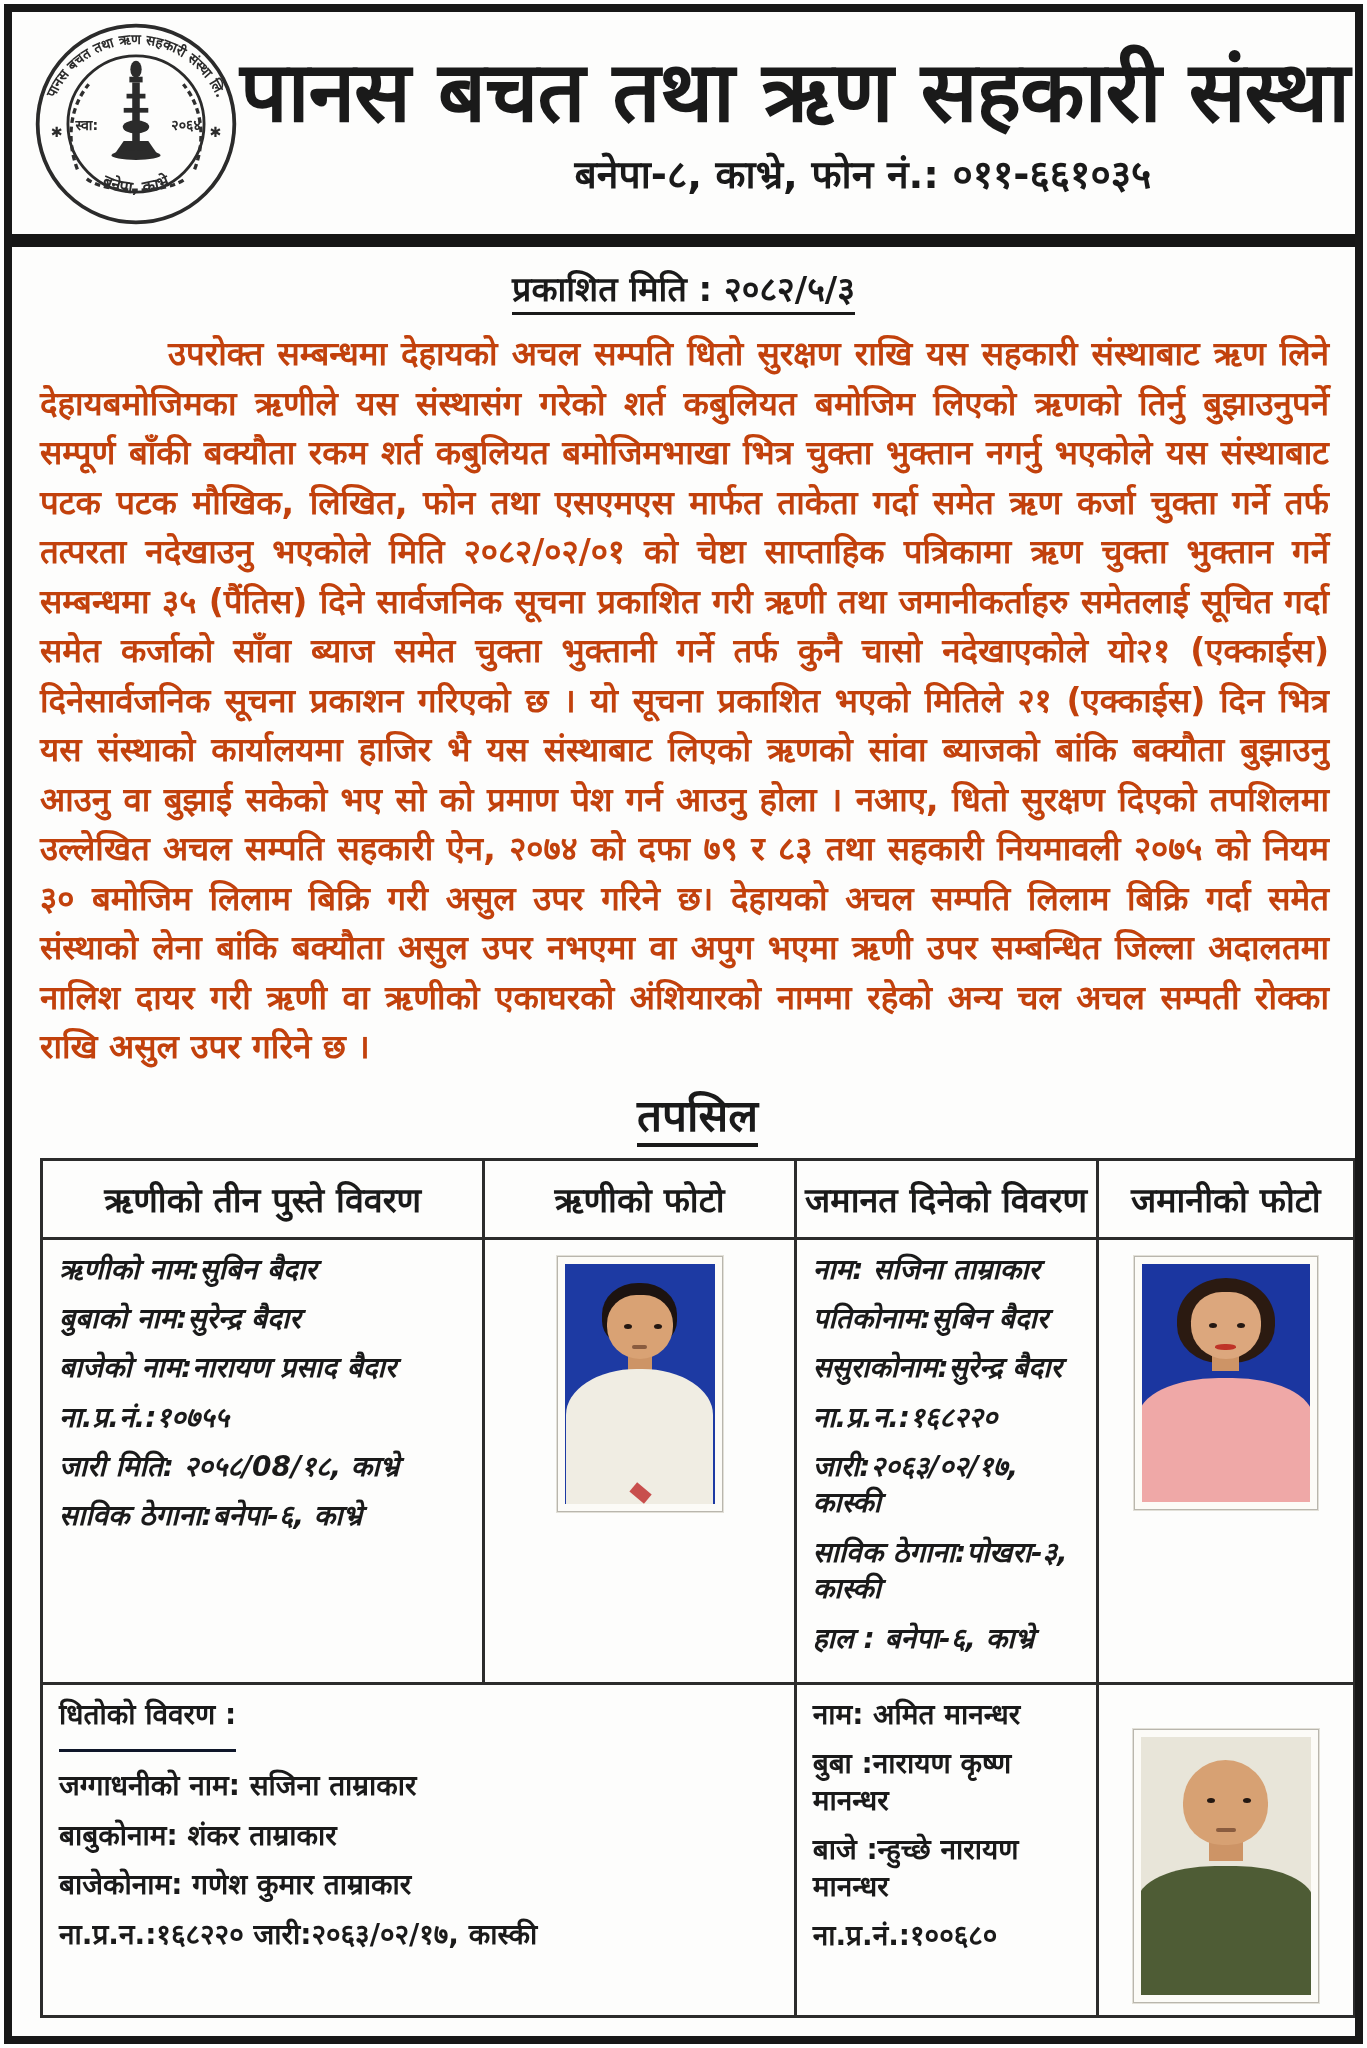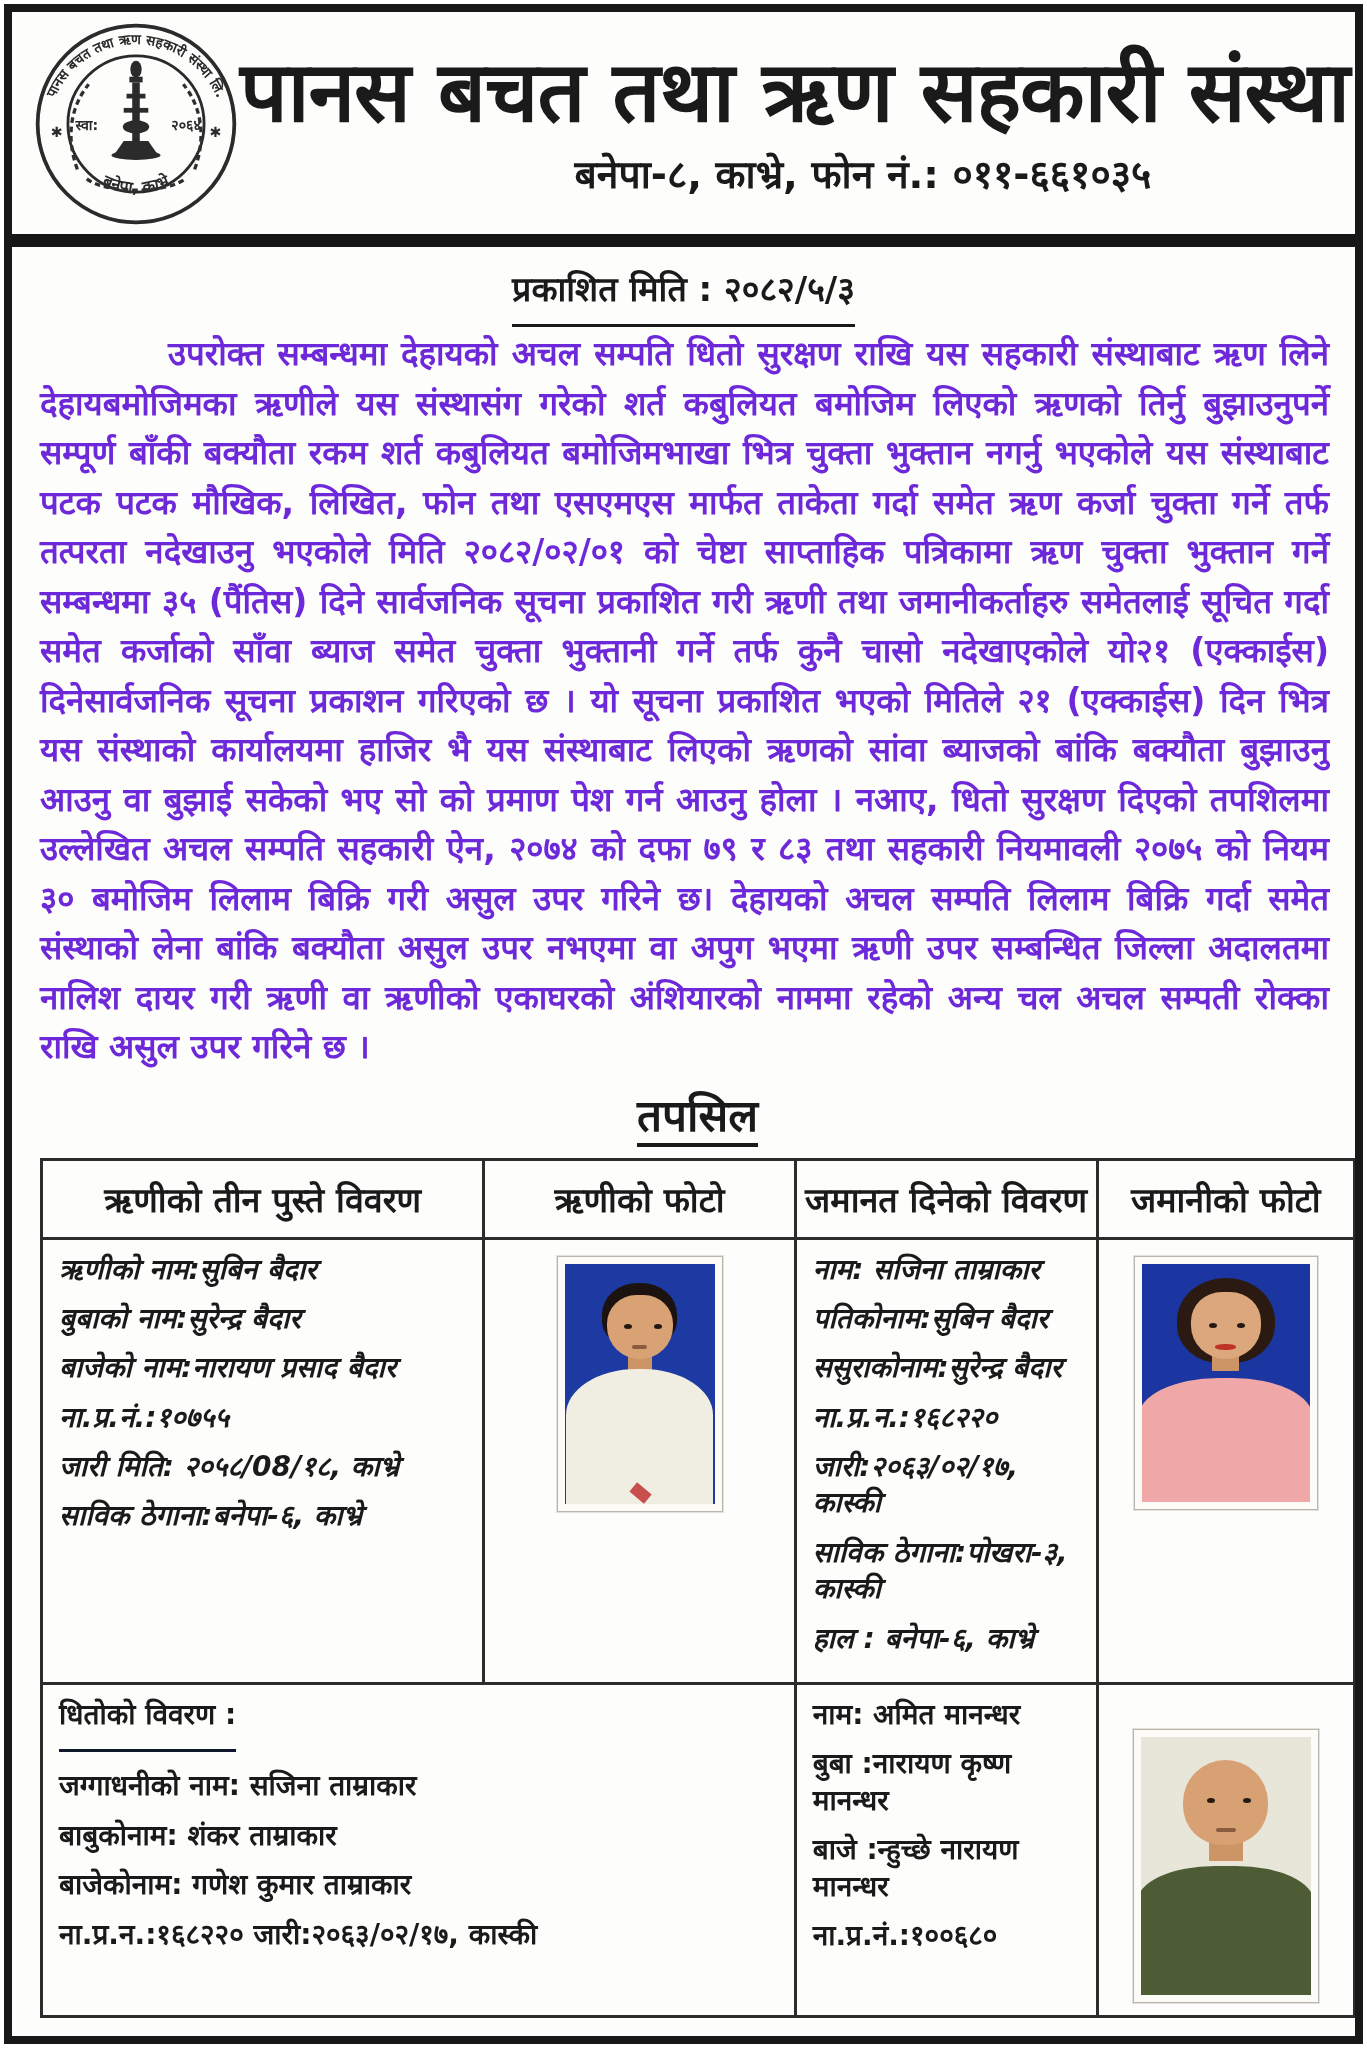--- a/index.html
+++ b/index.html
@@ -14,24 +14,24 @@
   .seal text{font-family:"DejaVu Sans",sans-serif; fill:#2b2b2b; font-weight:bold;}
   .masthead-text{flex:1 1 auto; text-align:center; padding-right:6px;}
   .org-name{font-size:84px; font-weight:bold; line-height:1.04; letter-spacing:-1px; white-space:nowrap;}
   .org-address{font-size:39px; font-weight:bold; margin-top:10px;}
   .rule{height:13px; background:#161616; margin-top:8px;}
   
   .notice-title{text-align:center; margin-top:24px; font-size:53px; font-weight:bold;}
   .u-outer{display:inline-block; border-bottom:4px solid #1a1a1a; padding-bottom:4px;}
   .u-inner{display:inline-block; border-bottom:4px solid #1a1a1a; padding-bottom:7px;}
   .pub-date{text-align:center; margin-top:18px; font-size:34px; font-weight:bold;}
-  .pub-date span{border-bottom:3px solid #1a1a1a; padding-bottom:15px;}
+  .pub-date span{border-bottom:3px solid #1a1a1a; padding-bottom:3px;}
   .body-text{
     margin:18px 26px 0 28px; font-size:33px; font-weight:bold; line-height:1.5;
-    text-align:justify; text-indent:128px; color:#6d28d9;
+    text-align:justify; text-indent:128px; color:#c2410c;
   }
   .tapasil{text-align:center; margin-top:12px; font-size:44px; font-weight:bold;padding-left:28px;}
   .tapasil span{border-bottom:4px solid #1a1a1a; padding-bottom:2px;}
   
   table.detail{
     border-collapse:collapse; table-layout:fixed;
     width:1316px; margin:14px 0 0 28px;
   }
   .detail th,.detail td{border:3px solid #2c2c2c;}
   .detail th{font-size:34px; font-weight:bold; padding:15px 4px; text-align:center;}

